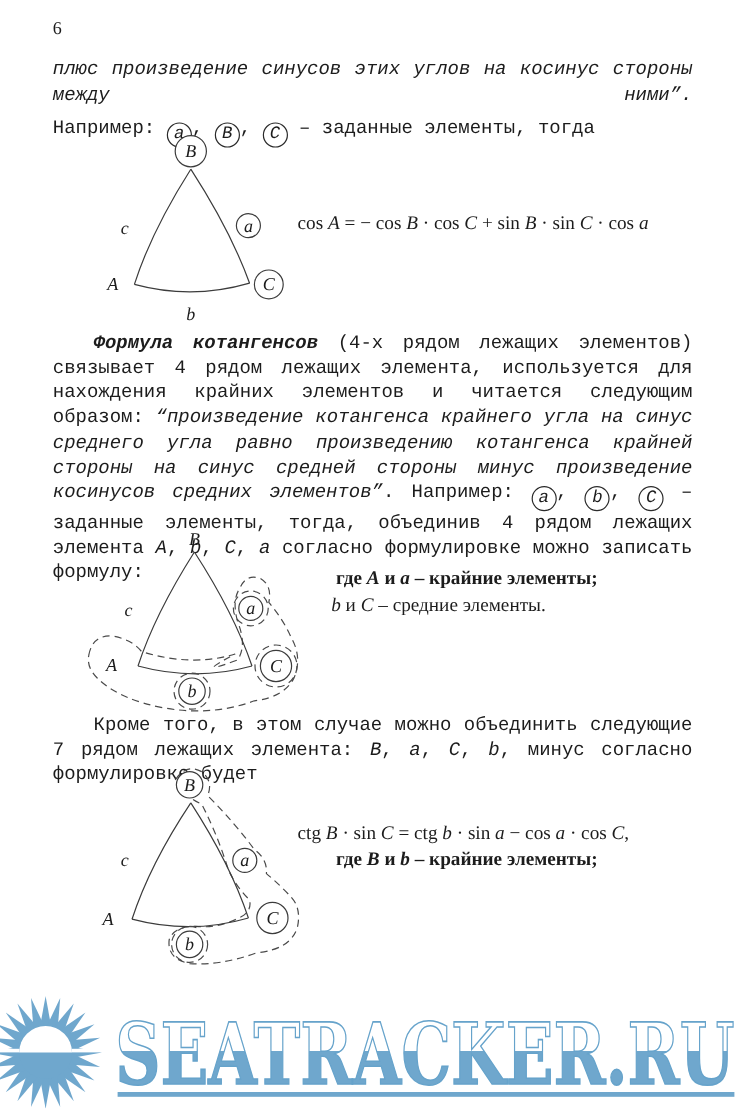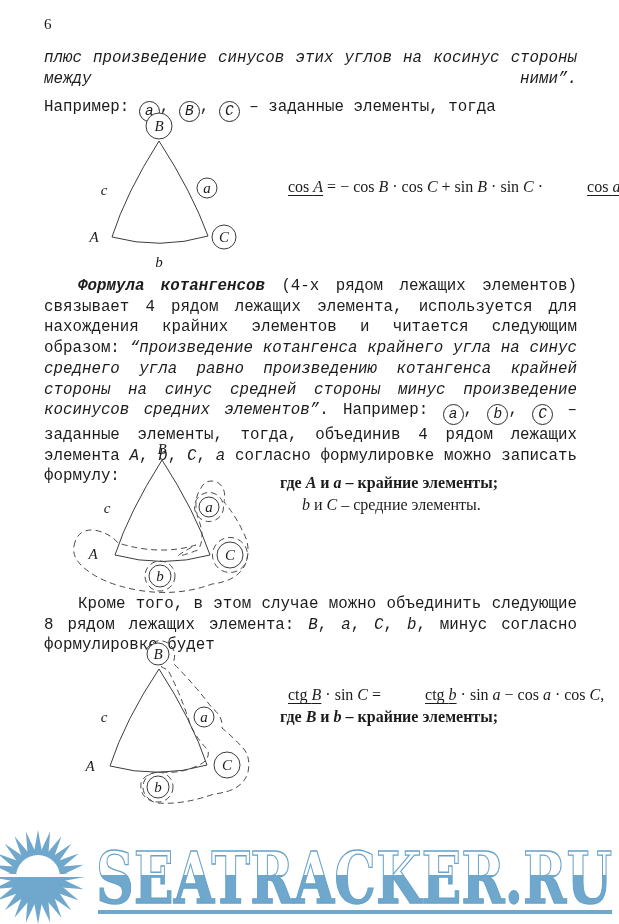--- a/index.html
+++ b/index.html
@@ -8,24 +8,24 @@
   .abs{position:absolute;}
   .body-text{font-size:15.8px;line-height:20.7px;text-align:justify;font-family:Liberation Mono, monospace;}
   .ind{text-indent:34px;}
   .it{font-style:italic;}
   .bold-it{font-weight:bold;font-style:italic;}
   .just-line{text-align:justify;text-align-last:justify;}
   .circ{display:inline-flex;align-items:center;justify-content:center;
         width:19px;height:19px;border:1px solid #2b2b2b;border-radius:50%;
         font-style:italic;font-size:14.5px;line-height:1;vertical-align:-4px;text-indent:0;}
   .formula{font-size:16px;line-height:21.5px;white-space:nowrap;}
-  .formula .u{text-decoration:underline;text-underline-offset:3px;margin-left:40px;}
+  .formula .u{text-underline-offset:3px;}
   .formula i{font-style:italic;}
   .f-l2{margin-left:32px;font-weight:bold;}
-  .f-l3{margin-left:54px;}
+  .f-l3{margin-left:28px;}
   .pagenum{font-size:15px;}
   svg text.dlabel{font-family:"Liberation Serif",serif;font-style:italic;
         font-size:15px;fill:#1c1c1c;}
   svg .solid{stroke:#3c3c3c;fill:none;stroke-width:1;}
   svg .solidc{stroke:#3c3c3c;fill:#fff;stroke-width:1;}
   svg .dash{stroke:#4a4a4a;fill:none;stroke-width:1;stroke-dasharray:6 4;}
 </style>
 </head>
 <body>
 
@@ -85,21 +85,21 @@
   <div class="abs formula" style="left:248px;top:472px">
     <div class="f-l2">
       <span>где </span><i>A</i><span> и </span><i>a</i><span> – крайние элементы;</span>
     </div>
     <div class="f-l3">
       <i>b</i><span> и </span><i>C</i><span> – средние элементы.</span>
     </div>
   </div>
 
   <div class="abs body-text ind" style="left:44px;top:594px;width:533px">
-    <span>Кроме того, в этом случае можно объединить следующие 8 рядом лежащих элемента: </span><i>B</i><span>, </span><i>a</i><span>, </span><i>C</i><span>, </span><i>b</i><span>, минус согласно формулировке будет</span>
+    <span>Кроме того, в этом случае можно объединить следующие 7 рядом лежащих элемента: </span><i>B</i><span>, </span><i>a</i><span>, </span><i>C</i><span>, </span><i>b</i><span>, минус согласно формулировке будет</span>
   </div>
 
   <svg class="abs" style="left:60px;top:640px" width="245" height="178" viewBox="0 0 245 178">
     <path class="dash" d="M86,10 Q95,-4 108,3 Q118,11 113,23 Q135,45 152,68 Q163,76 162,88 Q174,98 183,108 Q191,117 188,132 Q183,151 154,154 Q123,165 98,163 Q79,159 81,143 Q85,132 103,132 Q122,134 141,124 Q150,119 148,110 Q136,98 130,84 Q121,55 108,30 Q95,25 86,10 Z"></path>
     <path class="solid" d="M99,29 Q65,80 50,126"></path>
     <path class="solid" d="M99,29 Q132,80 147,125"></path>
     <path class="solid" d="M50,126 Q99,139 147,125"></path>
     <circle class="dash" cx="98" cy="147" r="15"></circle>
     <circle class="solidc" cx="98" cy="14" r="11"></circle>
     <circle class="solidc" cx="144" cy="77" r="10"></circle>

